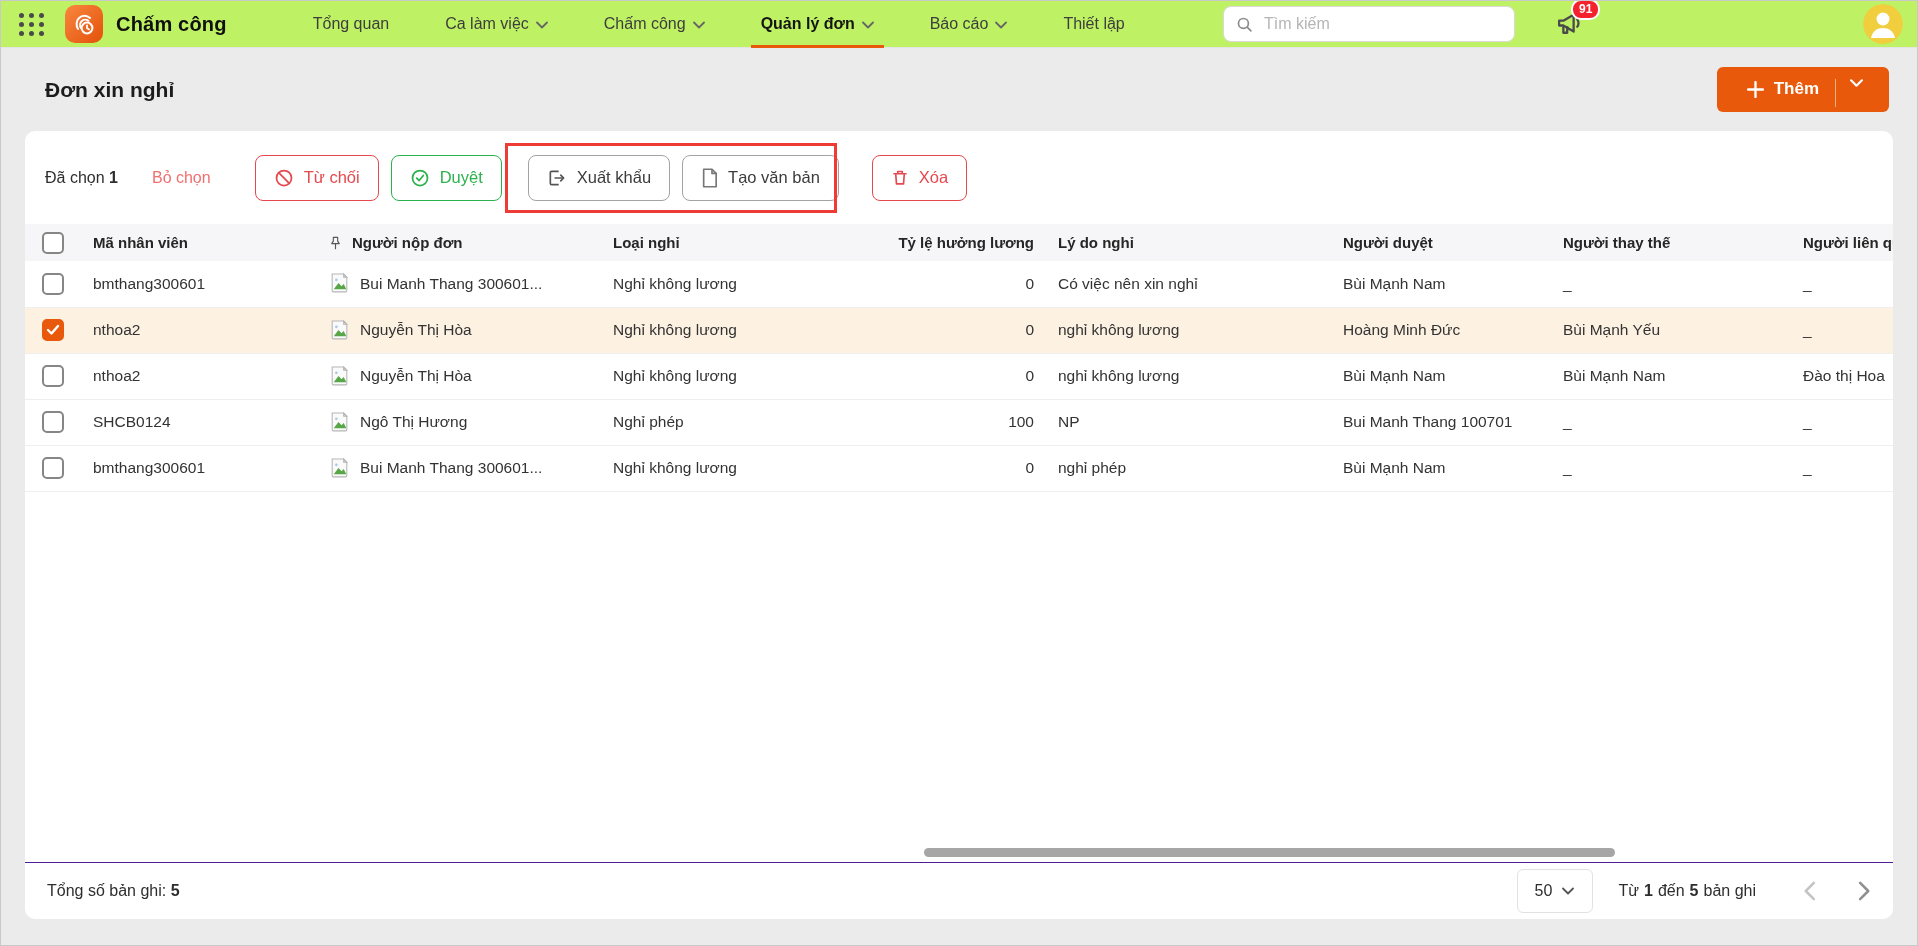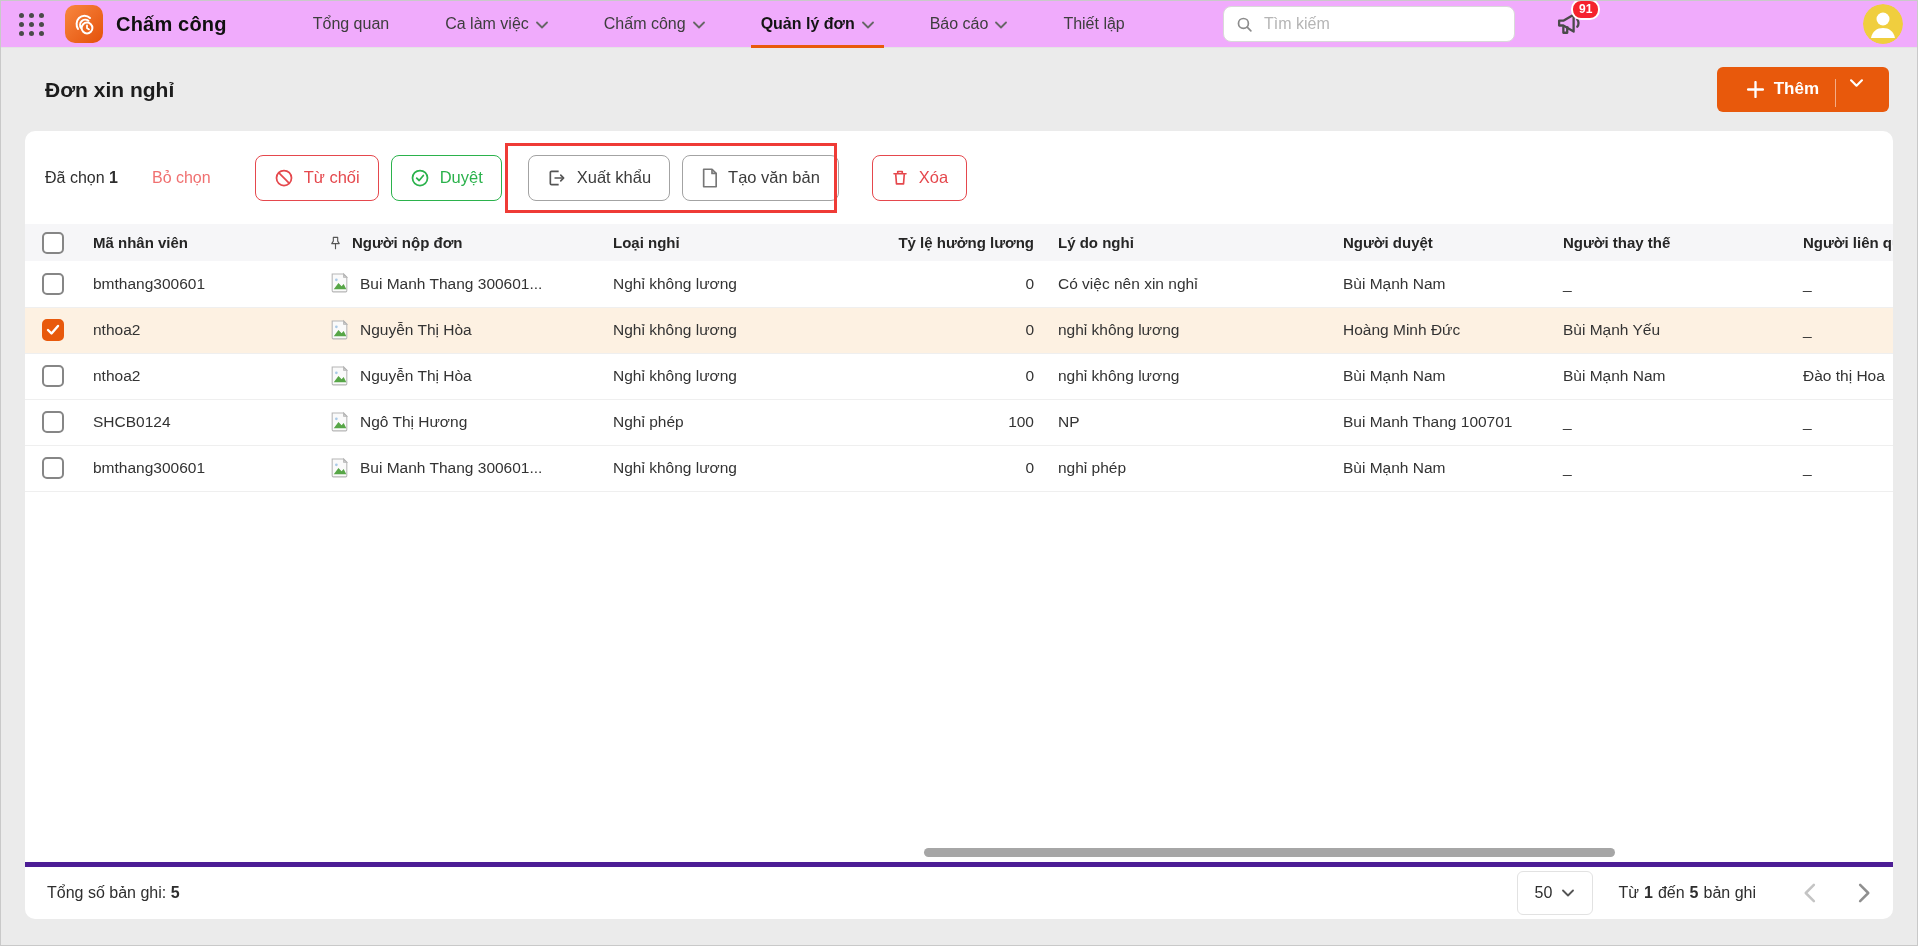--- a/index.html
+++ b/index.html
@@ -7,21 +7,21 @@
   body {
     width:1918px; height:946px; overflow:hidden;
     background:#ebebeb;
     font-family:"Liberation Sans","DejaVu Sans",sans-serif;
     color:#333;
     border:1px solid #c9c9c9;
   }
 
   
   .topbar {
-    height:47px; background:#f0abfc; border-bottom:1px solid #e4e4e4;
+    height:47px; background:#bef264; border-bottom:1px solid #e4e4e4;
     display:flex; align-items:center; padding:0 14px 0 18px;
   }
   .grid-icon { display:grid; grid-template-columns:repeat(3,6px); grid-gap:4px; margin-right:20px; cursor:pointer; }
   .grid-icon i { width:5px; height:5px; border-radius:50%; background:#4a4a4a; }
   .logo { width:38px; height:38px; margin-right:13px; flex:none; }
   .app-title { font-size:20px; font-weight:bold; color:#101010; letter-spacing:.2px; }
   .nav { display:flex; align-items:center; height:47px; margin-left:58px; }
   .nav-item { position:relative; height:47px; display:flex; align-items:center; gap:7px;
     padding:0 2px; margin:0 26px; font-size:16px; color:#3d3d3d; cursor:pointer; white-space:nowrap; }
   .nav-item.active { font-weight:bold; color:#141414; }
@@ -80,21 +80,21 @@
     background:#fff; align-items:center; justify-content:center; vertical-align:middle; cursor:pointer; }
   .cb.checked { background:#e8590c; border-color:#e8590c; }
   .th-flex, .cell-flex { display:flex; align-items:center; gap:9px; }
   .pin-icon { flex:none; display:flex; }
   .avatar-ph { flex:none; display:flex; }
 
   .hscroll-track { position:absolute; left:0; right:0; bottom:4px; height:10px; }
   .hscroll-thumb { position:absolute; left:899px; width:691px; height:9px; border-radius:5px; background:#a6a6a6; cursor:pointer; }
 
   
-  .card-footer { height:57px; border-top:5px solid #4c1d95; display:flex; align-items:center;
+  .card-footer { height:57px; border-top:1px solid #4c1d95; display:flex; align-items:center;
     padding:0 22px; flex:none; }
   .total-text { font-size:16px; color:#2e2e2e; }
   .total-text b { font-weight:bold; }
   .footer-right { margin-left:auto; display:flex; align-items:center; }
   .pagesize { width:76px; height:44px; border:1px solid #e2e2e2; border-radius:6px; background:#fff;
     display:flex; align-items:center; justify-content:center; gap:10px; font-size:16px; color:#2e2e2e; cursor:pointer; }
   .range { margin-left:26px; font-size:16px; color:#2e2e2e; }
   .range span { margin-right:5px; }
   .range .b { font-weight:bold; }
   .pager-btn { margin-left:42px; cursor:pointer; display:flex; align-items:center; }

